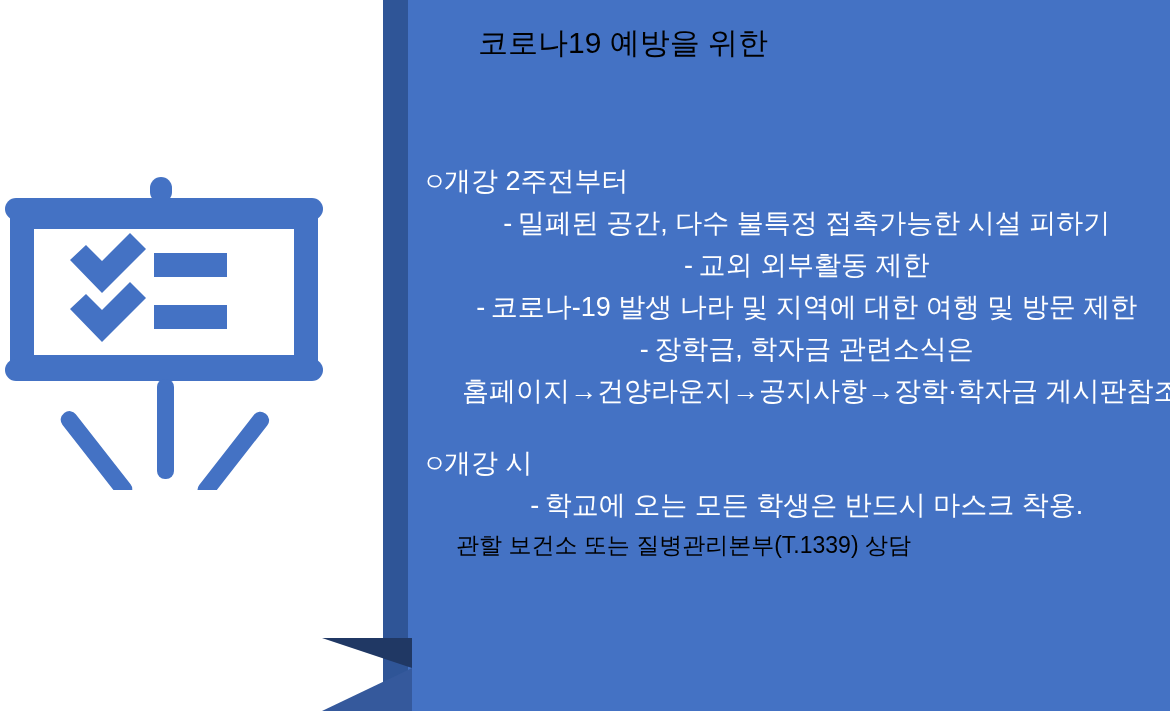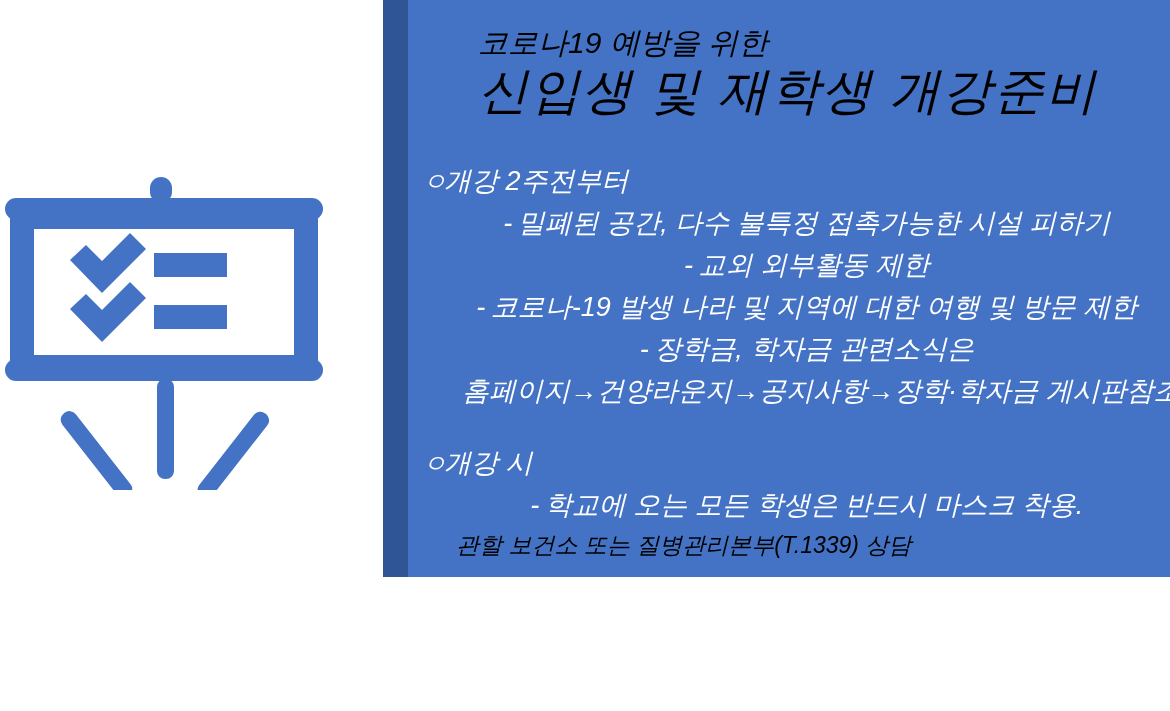--- a/index.html
+++ b/index.html
@@ -7,24 +7,23 @@
     padding: 0;
     background: #ffffff;
   }
   body {
     font-family: "Liberation Sans", "DejaVu Sans", sans-serif;
   }
 
   #slide {
     position: relative;
     width: 1170px;
-    height: 577px;
+    height: 711px;
     background: #000000;
     overflow: hidden;
-    font-style: italic;
   }
 
   
   .left-pane {
     position: absolute;
     left: 0;
     top: 0;
     width: 383px;
     height: 711px;
     background: #ffffff;
@@ -181,21 +180,20 @@
       <rect x="152" y="140" width="73" height="24" fill="#4472C4"></rect>
     </svg>
   </div>
 
   <div class="panel-edge"></div>
 
   <div class="blue-panel">
 
     <div class="title-block">
       <div class="title-small">코로나19 예방을 위한</div>
-      <div class="title-large">신입생 및 재학생 개강준비</div>
     </div>
 
     <div class="body-block">
 
       <div class="line lv0"><span class="bullet-o">ㅇ</span><span>개강 2주전부터</span></div>
 
       <div class="line lv1"><span class="bullet-dash">-</span><span>밀폐된 공간, 다수 불특정 접촉가능한 시설 피하기</span></div>
       <div class="line lv1"><span class="bullet-dash">-</span><span>교외 외부활동 제한</span></div>
       <div class="line lv1"><span class="bullet-dash">-</span><span>코로나-19 발생 나라 및 지역에 대한 여행 및 방문 제한</span></div>
       <div class="line lv1"><span class="bullet-dash">-</span><span>장학금, 학자금 관련소식은</span></div>

